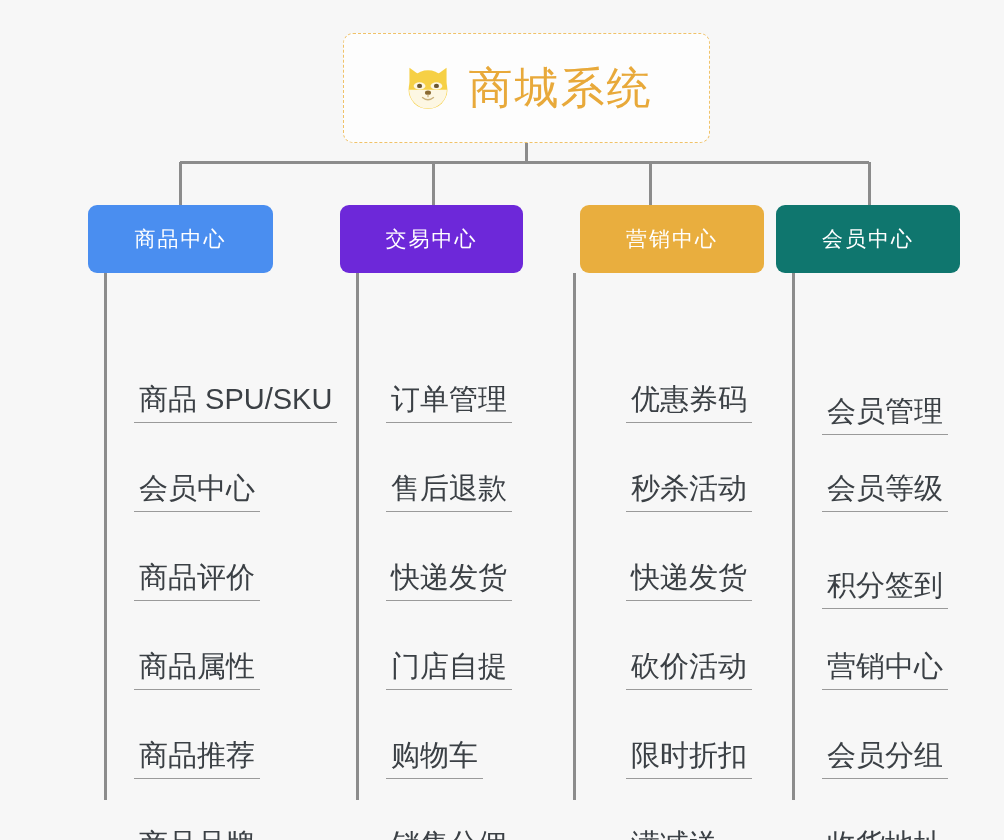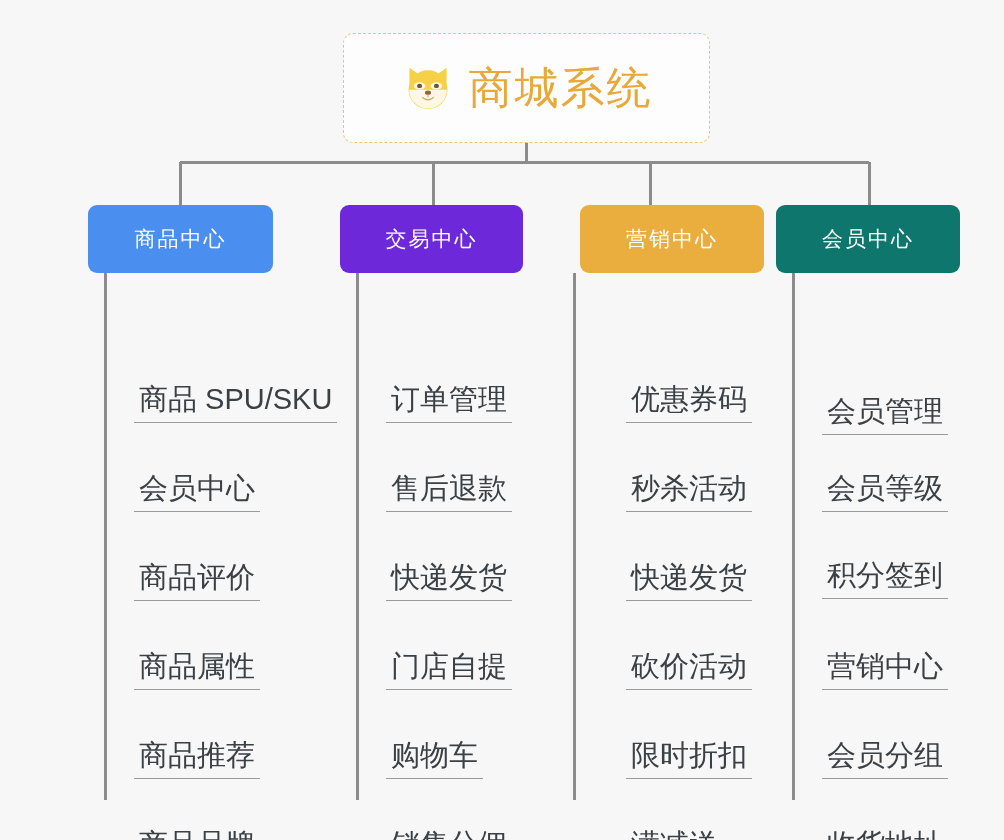--- a/index.html
+++ b/index.html
@@ -217,21 +217,21 @@
       </div>
       <div class="column" style="left: 746px;">
         <div class="col-header" style="width: 184px; background: #0f766e;">会员中心</div>
         <ul class="leaf-list">
           <li class="leaf-item" style="top: 116px; justify-content: flex-end;">
             <span class="leaf-label">会员管理</span>
           </li>
           <li class="leaf-item" style="top: 193px;">
             <span class="leaf-label">会员等级</span>
           </li>
-          <li class="leaf-item" style="top: 280px;">
+          <li class="leaf-item" style="top: 290px;">
             <span class="leaf-label">积分签到</span>
           </li>
           <li class="leaf-item" style="top: 371px;">
             <span class="leaf-label">营销中心</span>
           </li>
           <li class="leaf-item" style="top: 460px;">
             <span class="leaf-label">会员分组</span>
           </li>
           <li class="leaf-item" style="top: 549px;">
             <span class="leaf-label">收货地址</span>

